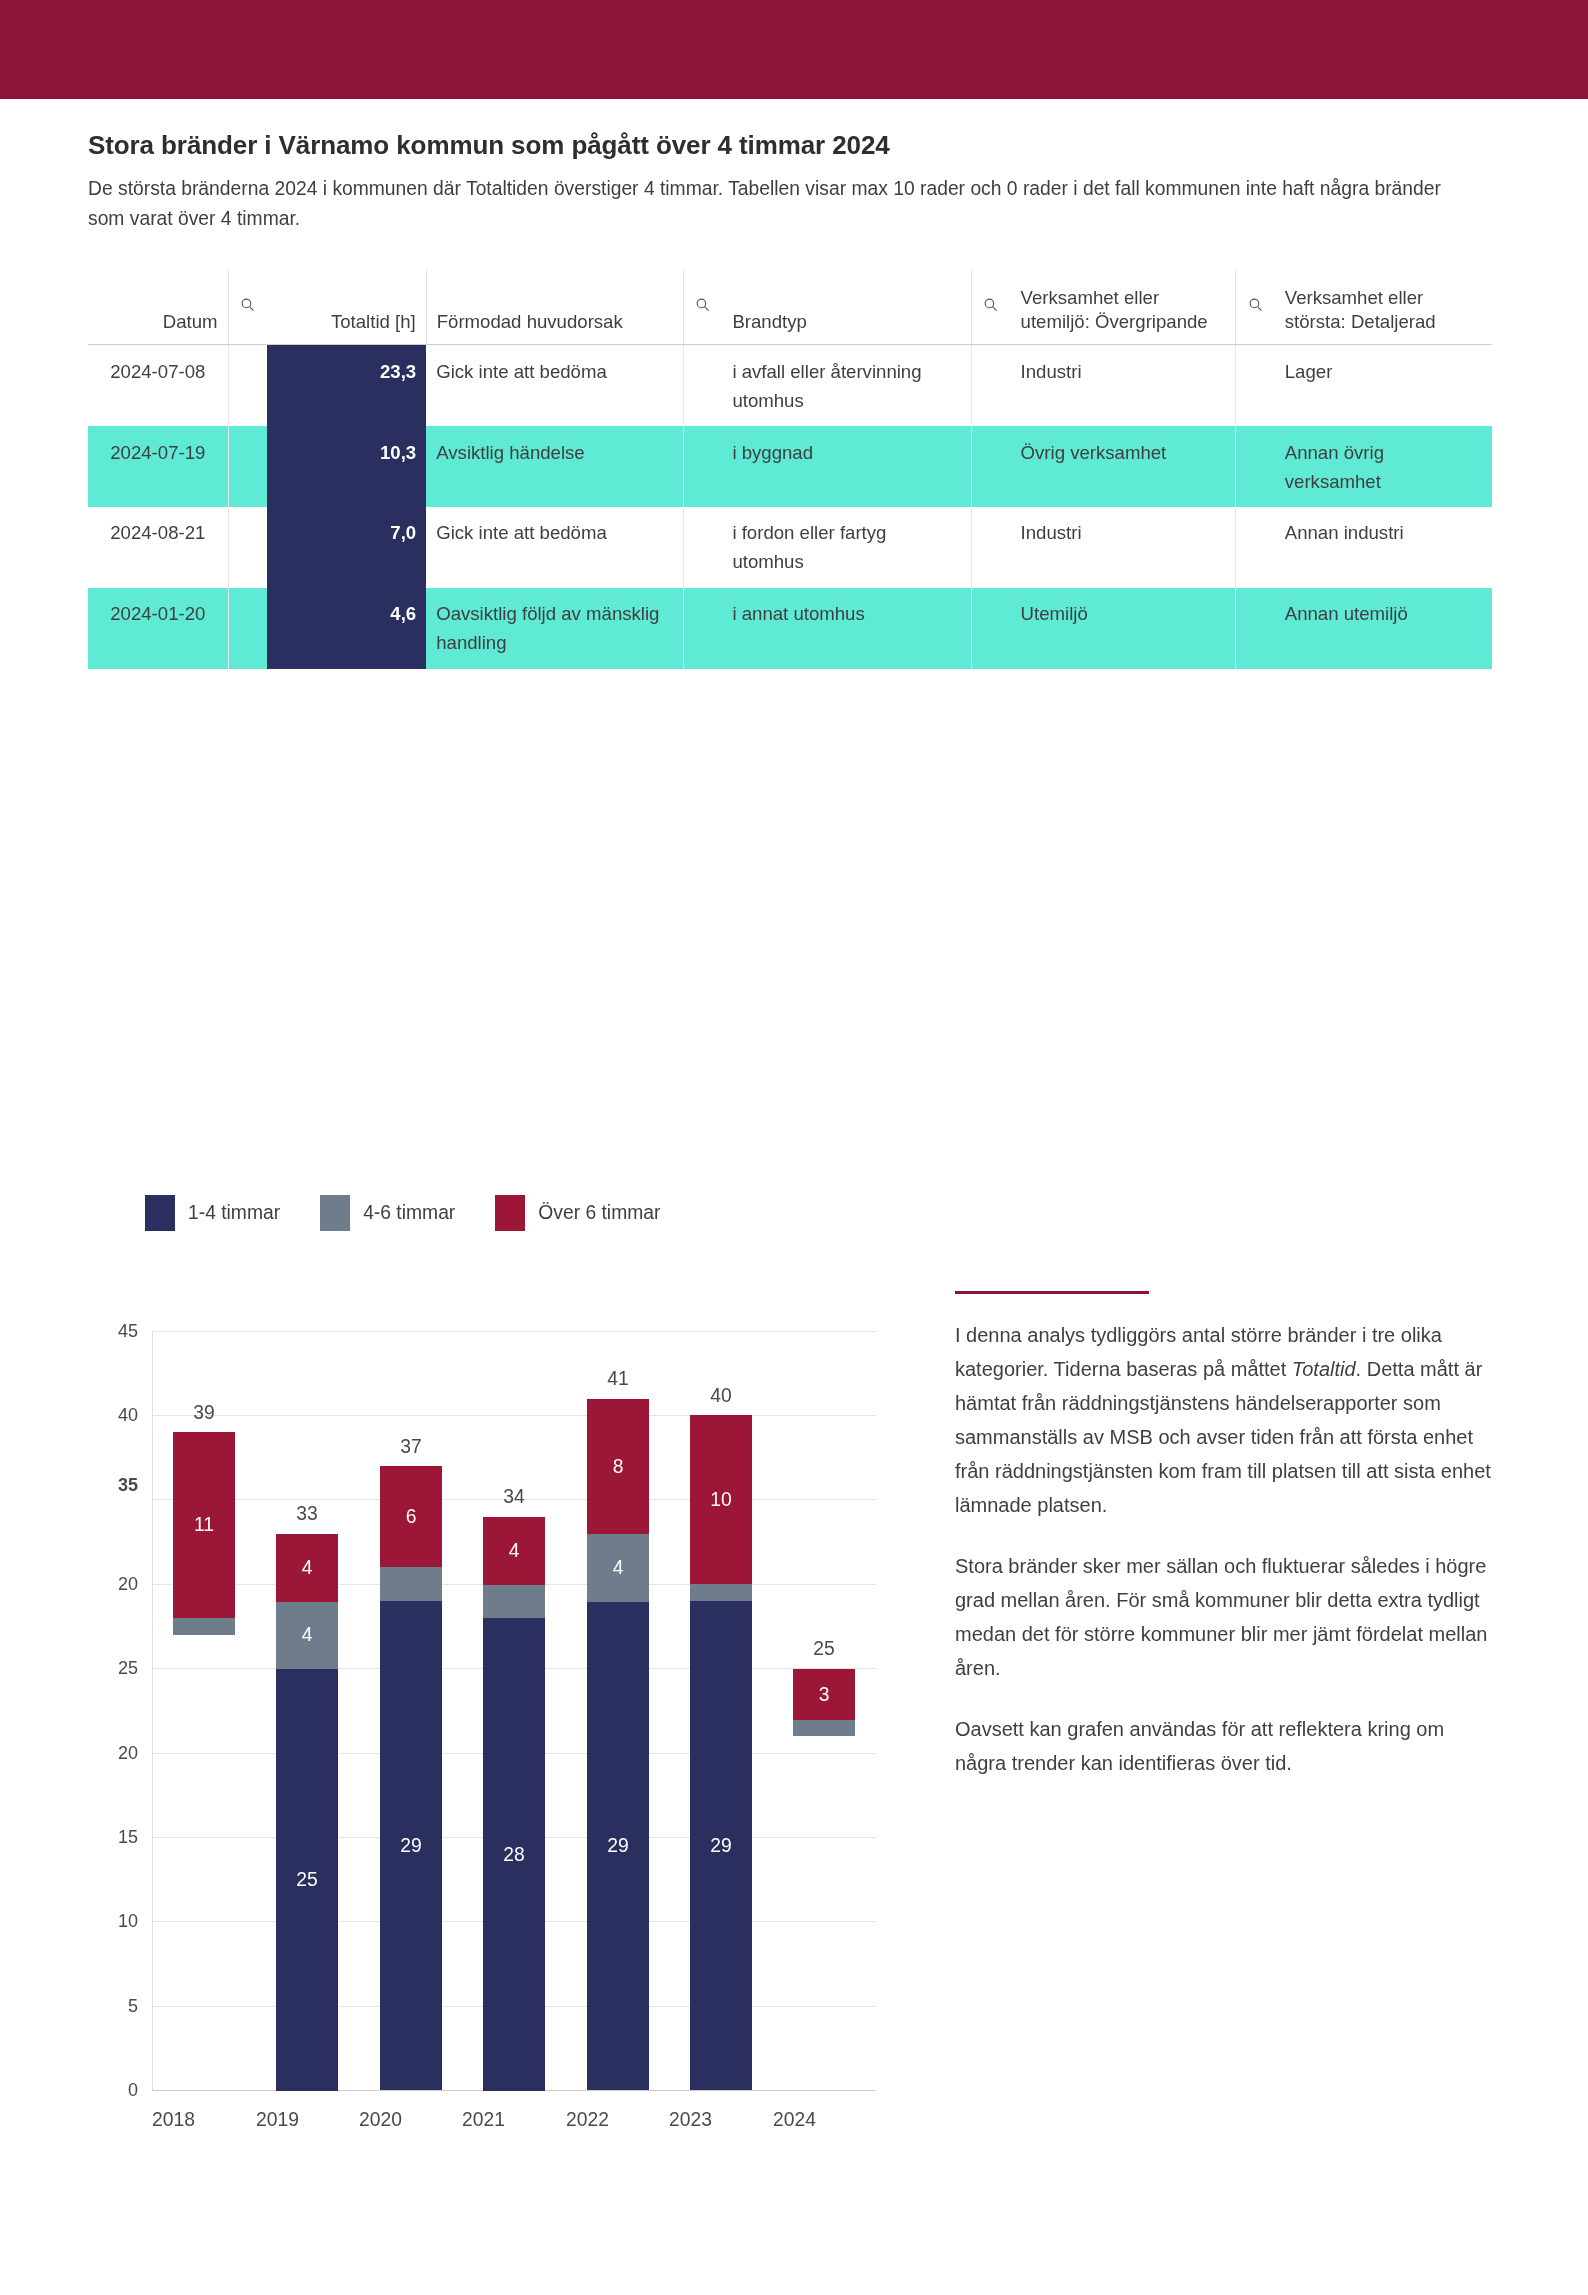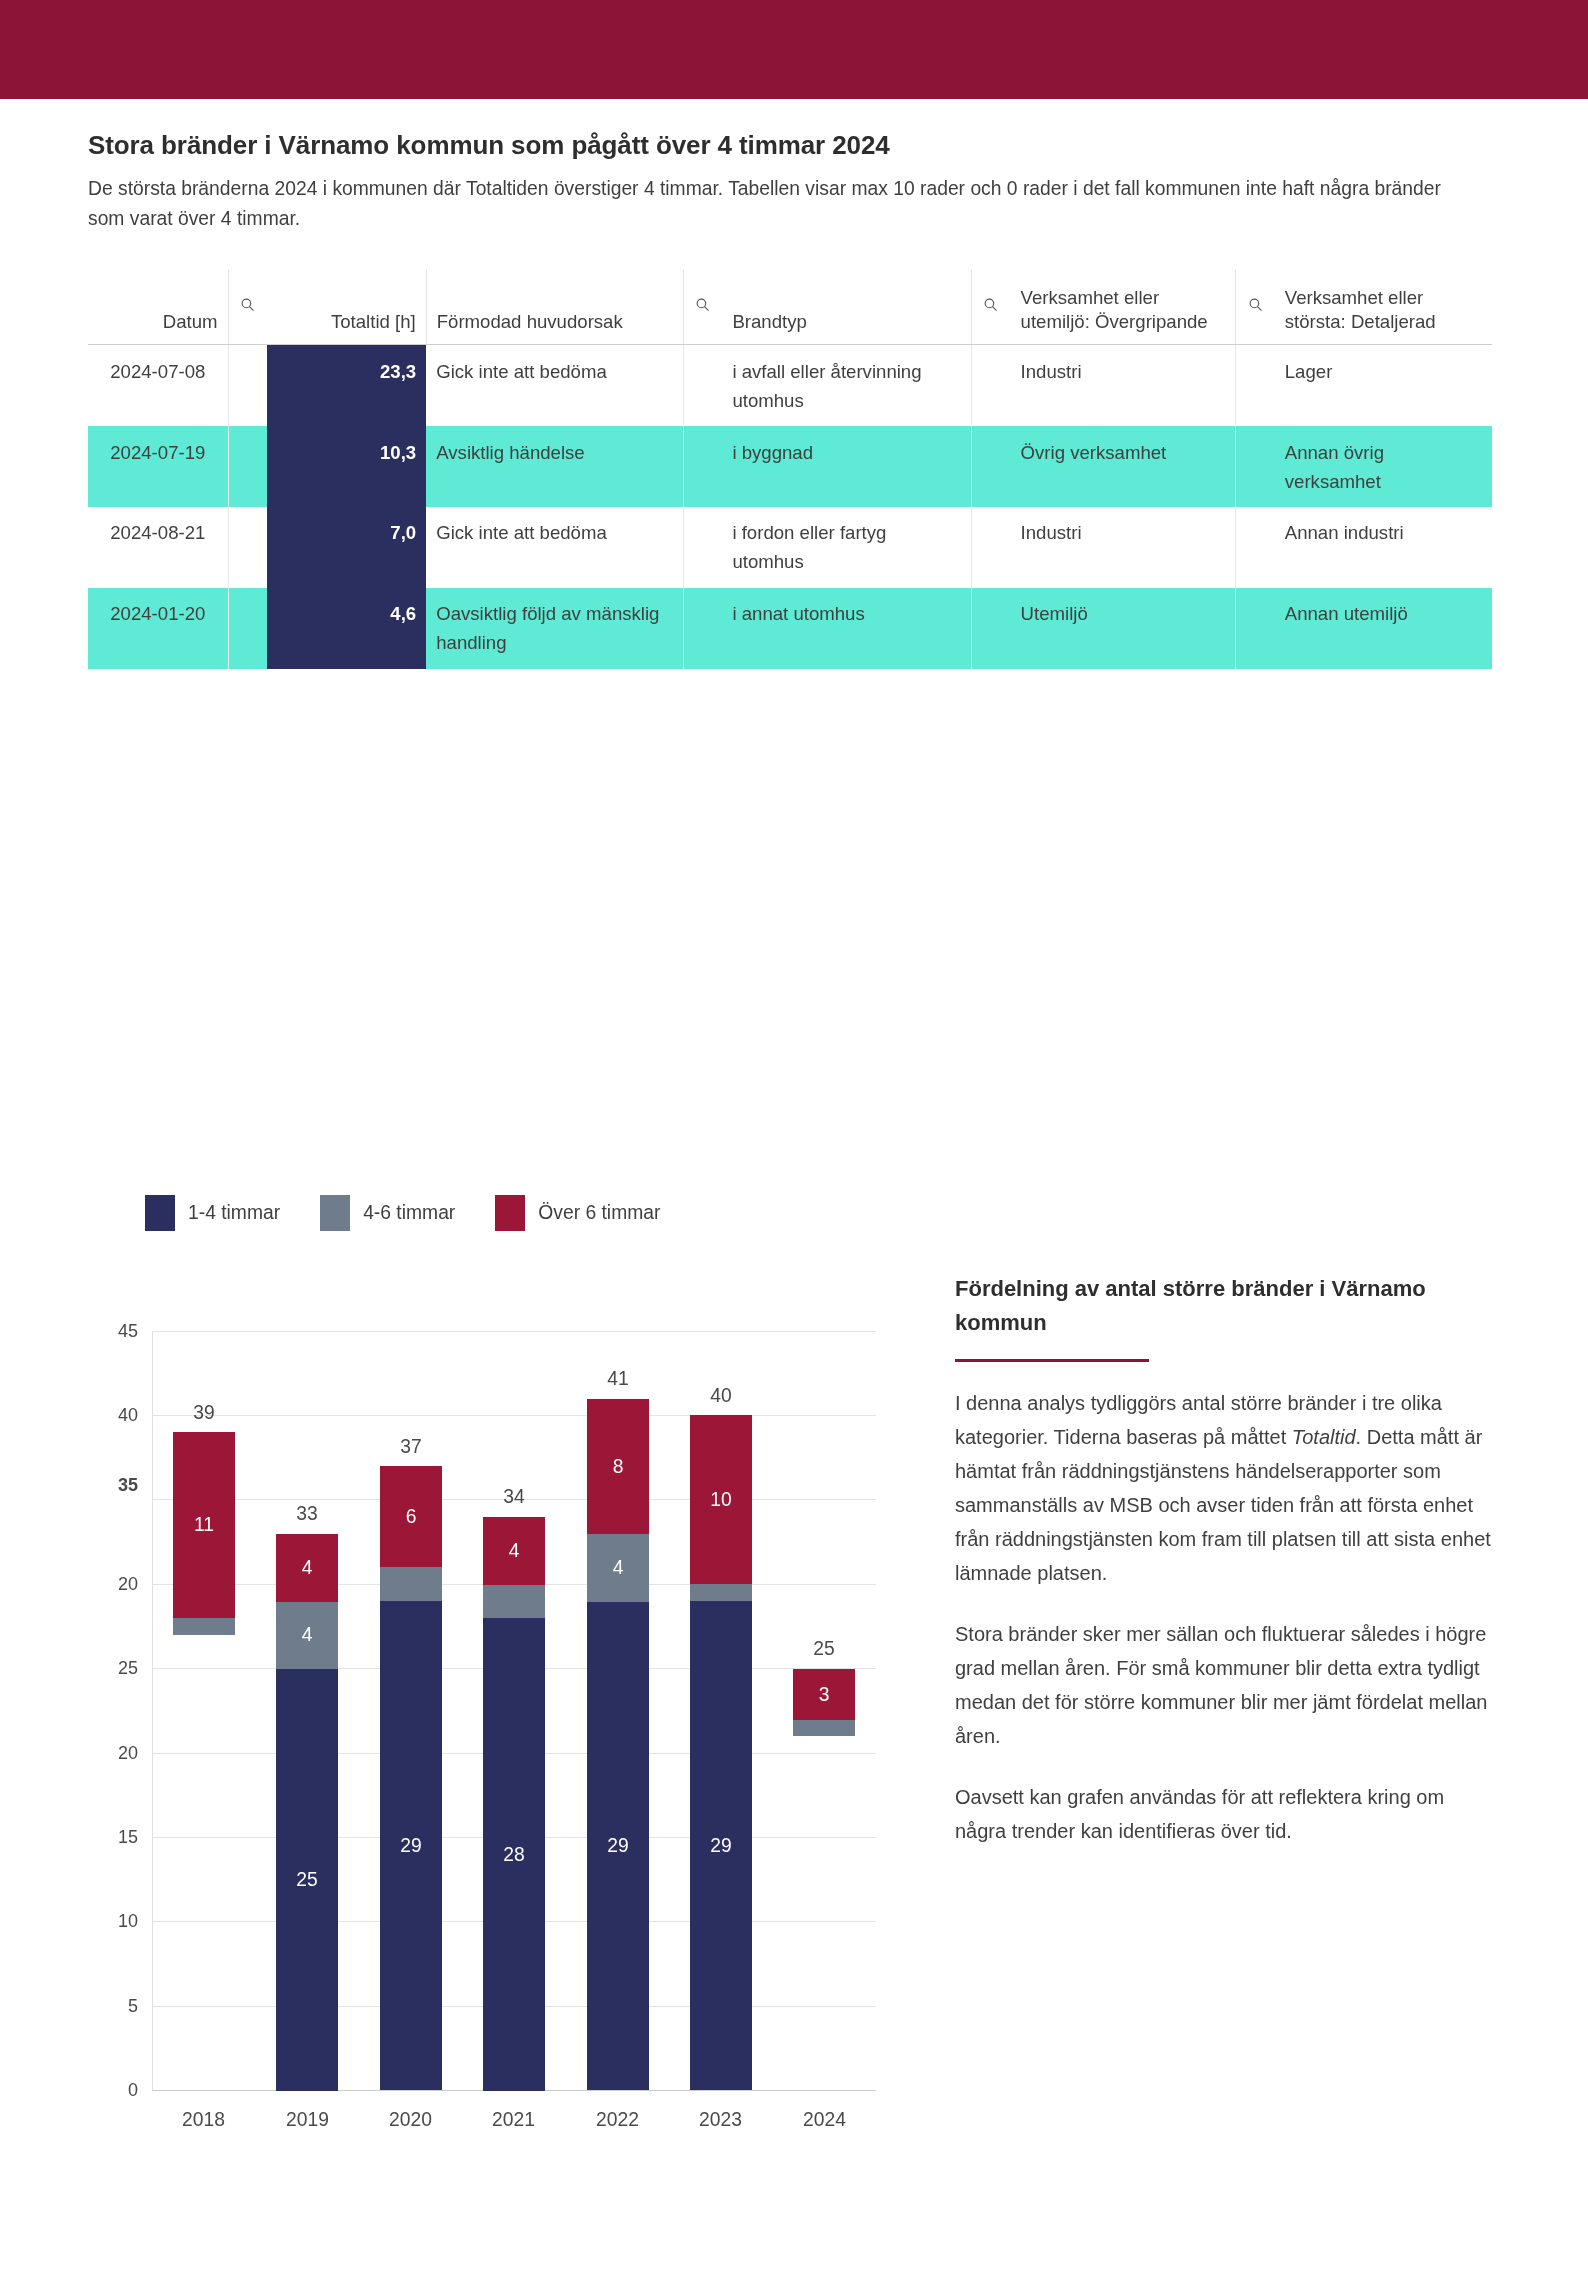--- a/index.html
+++ b/index.html
@@ -96,21 +96,21 @@
   .chart .axisline{position:absolute;left:64px;top:15.7px;bottom:57px;width:0.7px;background:#e0e0e0;}
   .bar{position:absolute;bottom:0;}
   .seg{position:absolute;left:0;width:100%;display:flex;align-items:center;justify-content:center;}
   .seg span{font-size:19.3px;color:#ffffff;}
   .seg.navy{background:#2a2f60;}
   .seg.gray{background:#6e7c8c;}
   .seg.crim{background:#9c1638;}
   .total-lbl{
     position:absolute;width:100%;text-align:center;font-size:19.3px;color:#4a4a4a;
   }
-  .xtick{position:absolute;text-align:center;font-size:19.3px;color:#4a4a4a;}
+  .xtick{position:absolute;text-align:left;font-size:19.3px;color:#4a4a4a;}
 
   
   .panel{position:absolute;left:955px;top:1272px;width:543px;}
   .panel h2{
     margin:0;font-size:22px;line-height:34px;font-weight:bold;color:#2e2e2e;
   }
   .panel .rule{width:194px;height:3.6px;background:#8c1437;margin:18.6px 0 24px 0;}
   .panel p{margin:0 0 27px 0;font-size:20px;line-height:34px;color:#3f3f3f;}
   .panel p em{font-style:italic;}
 </style>
@@ -339,19 +339,18 @@
       <div class="seg gray" style="top: 388px; height: 17px;"></div>
       <div class="seg crim" style="top: 338px; height: 51px;">
         <span>3</span>
       </div>
     </div>
     <div class="total-lbl" style="left: 705px; width: 62px; top: 323px;">25</div>
     <div class="xtick" style="left: 685px; width: 103px; top: 794px;">2024</div>
   </div>
 
 <div class="panel">
-  <h2>Fördelning av antal större bränder i Värnamo kommun</h2>
   <div class="rule"></div>
   <p><span>I denna analys tydliggörs antal större bränder i tre olika kategorier. Tiderna baseras på måttet </span><em>Totaltid</em><span>. Detta mått är hämtat från räddningstjänstens händelserapporter som sammanställs av MSB och avser tiden från att första enhet från räddningstjänsten kom fram till platsen till att sista enhet lämnade platsen.</span></p>
   <p>Stora bränder sker mer sällan och fluktuerar således i högre grad mellan åren. För små kommuner blir detta extra tydligt medan det för större kommuner blir mer jämt fördelat mellan åren.</p>
   <p>Oavsett kan grafen användas för att reflektera kring om några trender kan identifieras över tid.</p>
 </div>
 
 
 </body></html>

